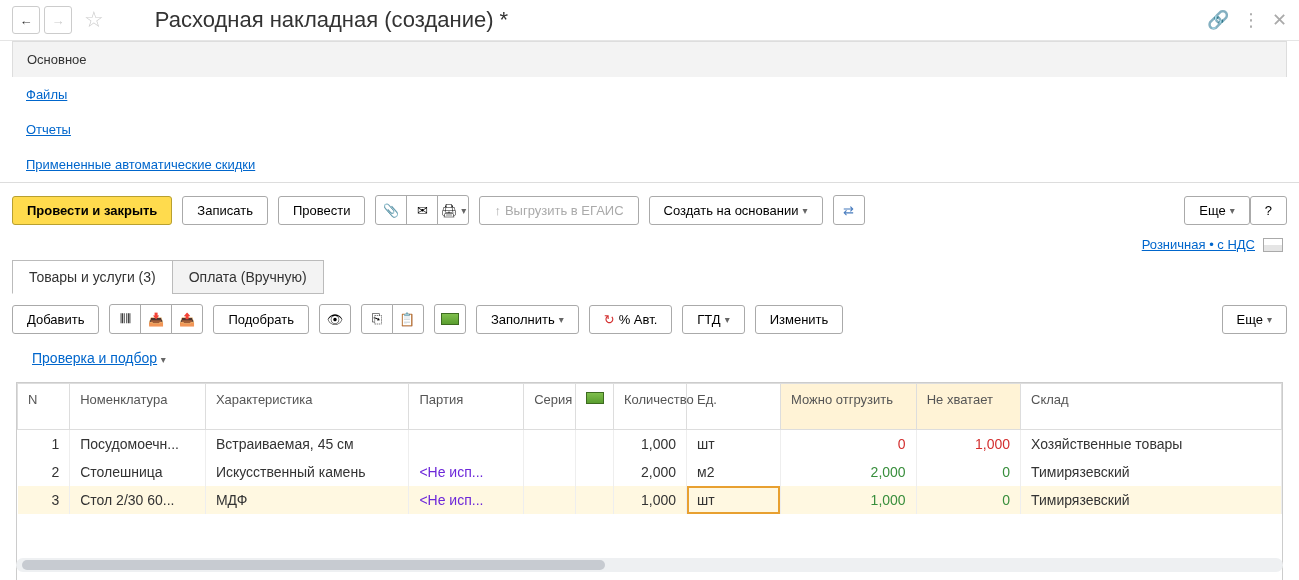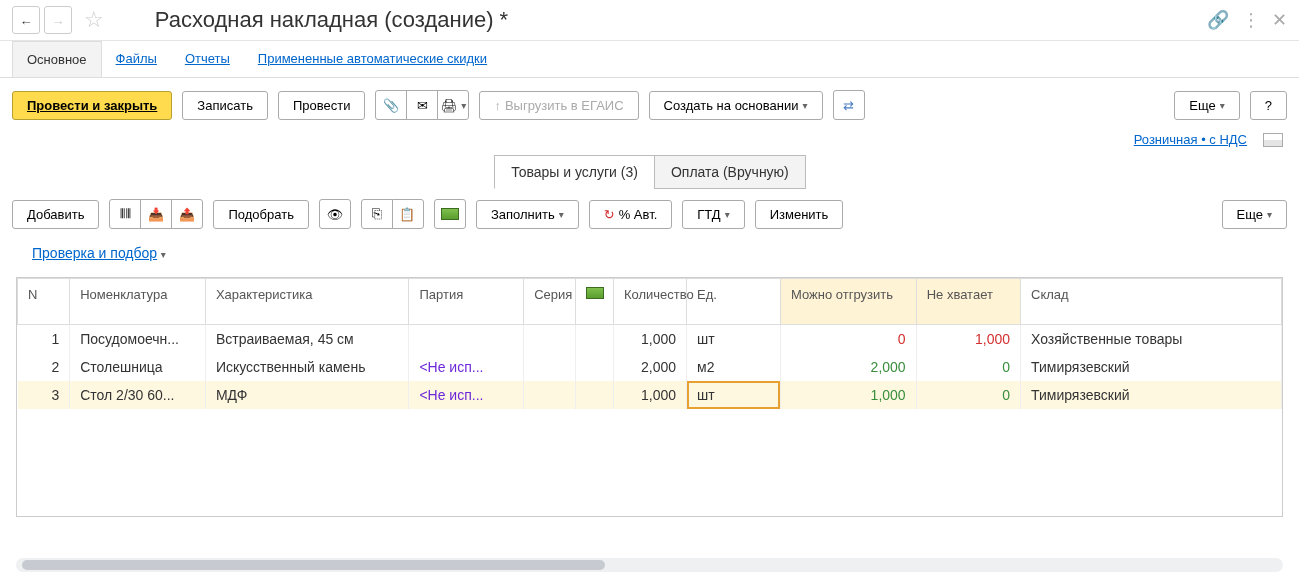--- a/index.html
+++ b/index.html
@@ -8,43 +8,43 @@
 
 .header { display: flex; align-items: center; padding: 6px 12px; gap: 8px; border-bottom: 1px solid #e5e5e5; }
 .nav-arrows { display: flex; gap: 4px; }
 .nav-btn { width: 28px; height: 28px; border: 1px solid #ccc; background: #fff; display: flex; align-items: center; justify-content: center; cursor: pointer; border-radius: 3px; }
 .star-icon { font-size: 22px; color: #ccc; margin: 0 4px; }
 .page-title { font-size: 22px; font-weight: normal; flex: 1; margin-left: 39px; }
 .header-right { display: flex; gap: 12px; align-items: center; }
 .header-icon { font-size: 18px; color: #aaa; cursor: pointer; }
 
 
-.view-tabs { display: flex; padding: 0 12px; border-bottom: 1px solid #ddd; }
+.view-tabs { display: flex; padding: 0 12px; border-bottom: 1px solid #ddd; flex-direction: column; }
 .view-tab { padding: 10px 14px; cursor: pointer; color: #0066cc; text-decoration: underline; }
 .view-tab.active { background: #f3f3f3; color: #333; text-decoration: none; border: 1px solid #ddd; border-bottom: none; }
 
 
 .cmd-bar { display: flex; align-items: center; padding: 12px; gap: 10px; flex-wrap: wrap; }
 .btn { padding: 6px 14px; border: 1px solid #aaa; background: #fff; cursor: pointer; border-radius: 3px; font-size: 13px; white-space: nowrap; display: inline-flex; align-items: center; gap: 4px; }
-.btn-primary { background: #ffdb4d; border-color: #b8a030; font-weight: bold; text-decoration: underline; }
+.btn-primary { background: #ffdb4d; border-color: #b8a030; font-weight: bold; }
 .btn-disabled { color: #aaa; }
 .btn-icon { width: 32px; height: 30px; padding: 0; display: inline-flex; align-items: center; justify-content: center; }
 .btn-icon-group { display: flex; }
 .btn-icon-group .btn-icon { border-radius: 0; margin-left: -1px; }
 .btn-icon-group .btn-icon:first-child { border-radius: 3px 0 0 3px; margin-left: 0; }
 .btn-icon-group .btn-icon:last-child { border-radius: 0 3px 3px 0; }
-.cmd-right { margin-left: auto; display: flex; gap: 10px; }
+.cmd-right { margin-left: auto; display: flex; }
 .dropdown-arrow { font-size: 10px; color: #666; }
 
 
-.sub-info { display: flex; justify-content: flex-end; align-items: center; padding: 0 16px 8px; gap: 16px; }
+.sub-info { display: flex; justify-content: flex-end; align-items: center; padding: 0 16px 8px; gap: 8px; }
 .link { color: #0066cc; text-decoration: underline; cursor: pointer; }
 
 
-.content-tabs { display: flex; padding: 0 12px; justify-content: center; }
+.content-tabs { display: flex; padding: 0 12px; }
 .content-tab { padding: 8px 16px; border: 1px solid #bbb; background: #f3f3f3; cursor: pointer; margin-right: -1px; font-size: 14px; }
 .content-tab.active { background: #fff; border-bottom-color: #fff; }
 
 
 .table-toolbar { display: flex; align-items: center; padding: 10px 12px; gap: 10px; }
 .table-toolbar .cmd-right { margin-left: auto; }
 
 
 .check-link { padding: 6px 32px; }
 .check-link .link { font-size: 14px; }

